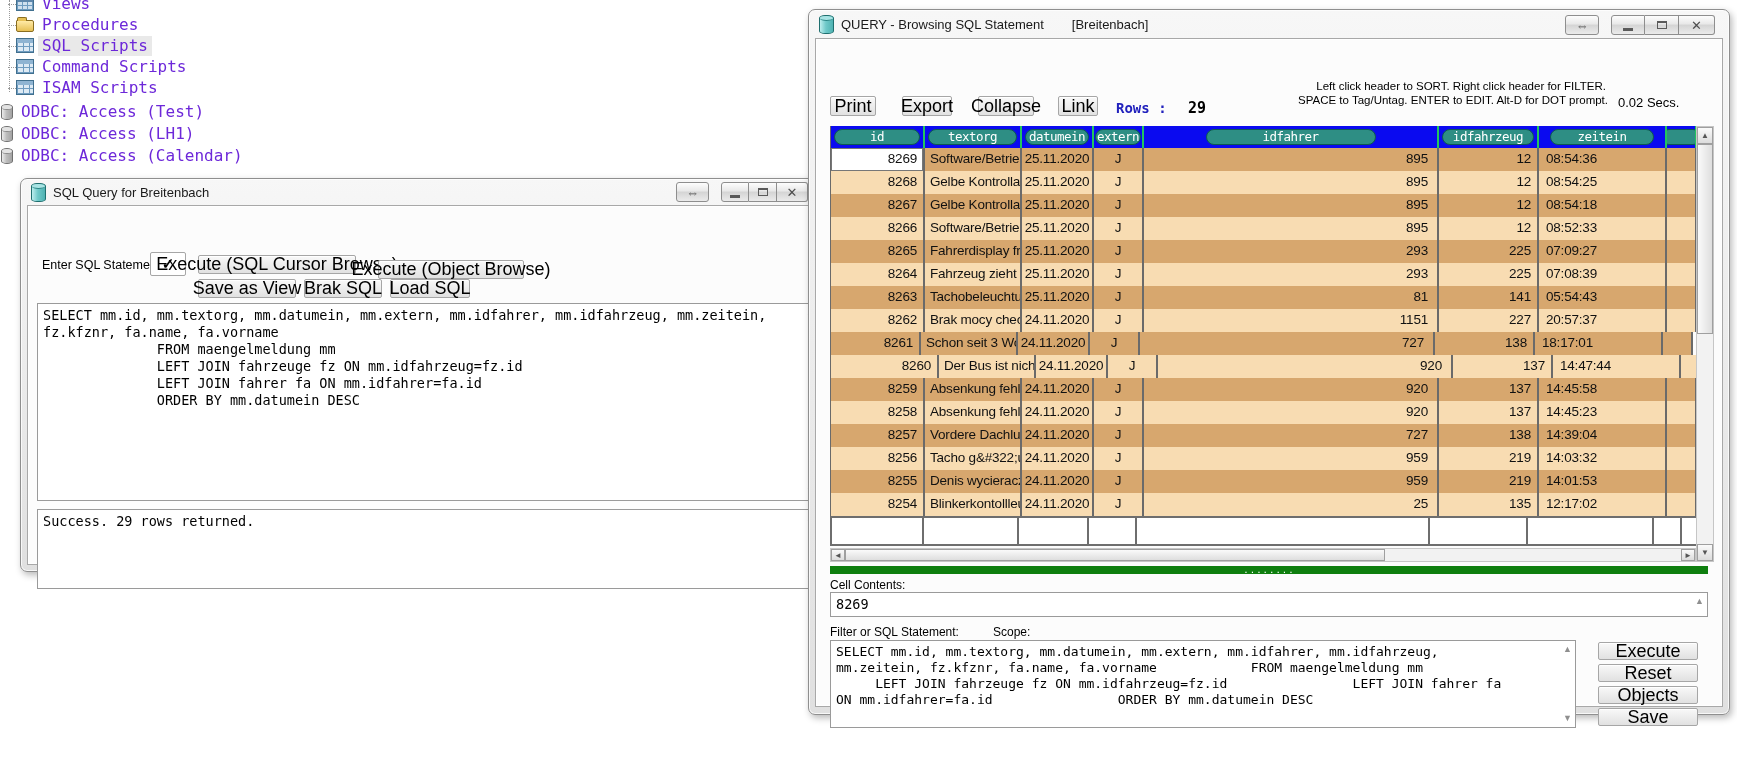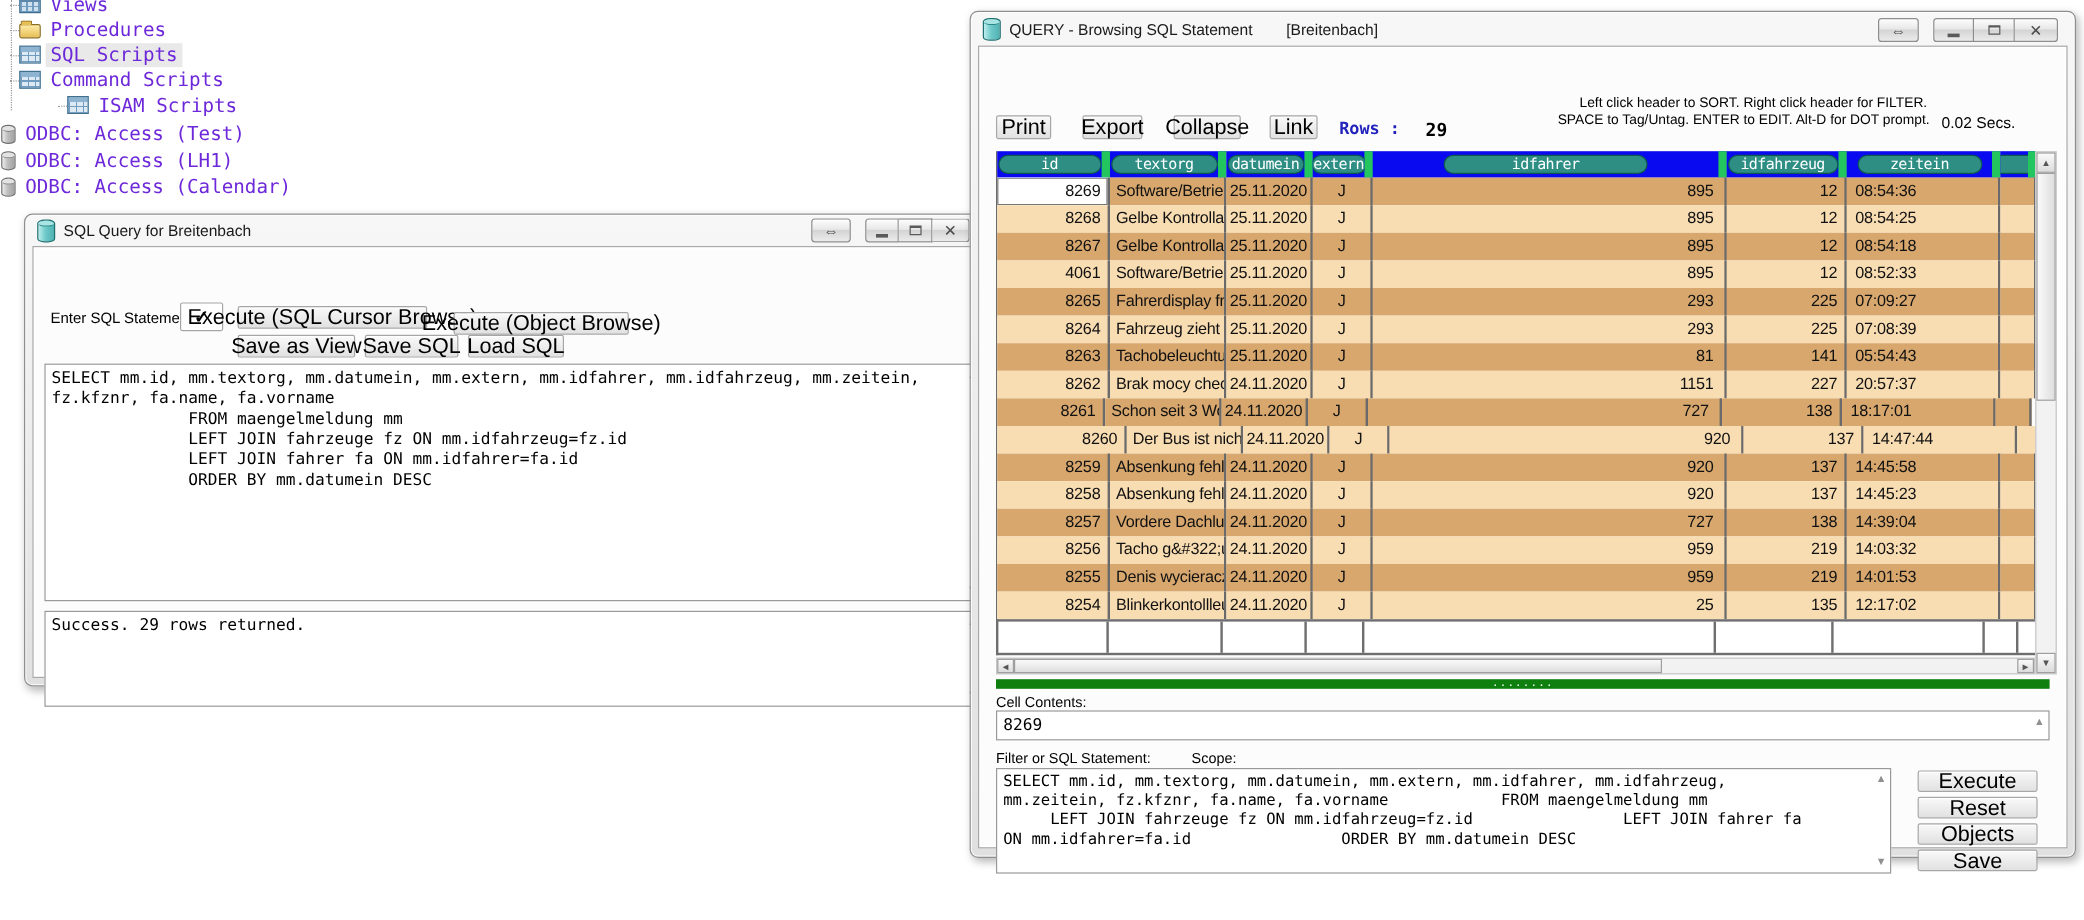--- a/index.html
+++ b/index.html
@@ -62,21 +62,21 @@
   #win-right{left:808px;top:9px;width:920px;height:704px;}
   #win-right .inset{left:6px;top:28px;width:906px;height:667px;}
   #win-right .controls{right:14px;top:5px;}
   .hint{position:absolute;font-size:11.5px;color:#000;white-space:nowrap;}
   #rows-label{position:absolute;font-family:"DejaVu Sans Mono",monospace;font-weight:bold;font-size:14px;color:var(--rows-blue);}
   #rows-value{position:absolute;font-family:"DejaVu Sans Mono",monospace;font-weight:bold;font-size:15px;color:#000;}
   #elapsed{position:absolute;font-size:13px;color:#000;}
   
   #grid{position:absolute;left:14px;top:87px;width:866px;border-left:1px solid #6a6a6a;}
   .thead{display:flex;height:22px;}
-  .hcell{flex:none;box-sizing:border-box;height:22px;background:var(--header-blue);border-right:7px solid #22c55e;display:flex;align-items:center;justify-content:center;overflow:hidden;}
+  .hcell{flex:none;box-sizing:border-box;height:22px;background:var(--header-blue);border-right:2px solid #22c55e;display:flex;align-items:center;justify-content:center;overflow:hidden;}
   .pill{box-sizing:border-box;height:16px;border:1px solid #0d5950;border-radius:8px;background:var(--pill-teal);color:#fff;font-family:"DejaVu Sans Mono",monospace;font-size:12.5px;letter-spacing:-0.5px;line-height:14px;text-align:center;overflow:hidden;flex:none;}
   .drow{display:flex;height:23px;}
   .drow.dark .dcell{background:var(--row-dark);}
   .drow.light .dcell{background:var(--row-light);}
   .dcell{flex:none;box-sizing:border-box;height:23px;border-right:2px solid #6a6a6a;overflow:hidden;white-space:nowrap;font-size:13.5px;letter-spacing:-0.2px;color:#111;line-height:22px;}
   .dcell.sel{background:#fff !important;box-shadow:inset 0 0 0 1px #777;}
   .c0{text-align:right;padding-right:6px;} .c1{padding-left:5px;} .c2{text-align:center;} .c3{text-align:center;}
   .c4{text-align:right;padding-right:9px;} .c5{text-align:right;padding-right:6px;} .c6{padding-left:7px;}
   #empty-region{position:absolute;left:14px;top:477px;width:866px;height:30px;box-sizing:border-box;border:2px solid #6e6e6e;border-right:none;display:flex;background:#fff;}
   .ecell{flex:none;box-sizing:border-box;height:100%;border-right:2px solid #6e6e6e;}
@@ -112,21 +112,21 @@
       <span class="tlabel">Procedures</span>
     </div>
     <div class="tree-row child sel" style="top: 35px;">
       <span class="ticon ic-table"></span>
       <span class="tlabel">SQL Scripts</span>
     </div>
     <div class="tree-row child" style="top: 56px;">
       <span class="ticon ic-table"></span>
       <span class="tlabel">Command Scripts</span>
     </div>
-    <div class="tree-row child" style="top: 77px; margin-left: 40px;">
+    <div class="tree-row child" style="top: 77px;">
       <span class="ticon ic-table"></span>
       <span class="tlabel">ISAM Scripts</span>
     </div>
     <div class="tree-row root" style="top: 101px;">
       <span class="ticon ic-db"></span>
       <span class="tlabel">ODBC: Access (Test)</span>
     </div>
     <div class="tree-row root" style="top: 123px;">
       <span class="ticon ic-db"></span>
       <span class="tlabel">ODBC: Access (LH1)</span>
@@ -153,21 +153,21 @@
         </span>
       <span class="winbtn" style="width:31px;">✕</span>
     </span>
   </div>
   <div class="inset">
     <span class="lbl" style="left:14px;top:52px;">Enter SQL Statement:</span>
     <span class="btn" style="left:122px;top:46px;width:36px;height:24px;background:#fff;font-weight:bold;font-size:15px;">✓</span>
     <span class="btn" style="left:170px;top:49px;width:158px;height:19px;">Execute (SQL Cursor Browse)</span>
     <span class="btn" style="left:350px;top:54px;width:146px;height:19px;">Execute (Object Browse)</span>
     <span class="btn" style="left:170px;top:73px;width:98px;height:19px;">Save as View</span>
-    <span class="btn" style="left:276px;top:73px;width:78px;height:19px;">Save SQL</span>
+    <span class="btn" style="left:276px;top:73px;width:78px;height:19px;">Brak SQL</span>
     <span class="btn" style="left:362px;top:73px;width:80px;height:19px;">Load SQL</span>
     <div class="textbox" style="left:9px;top:97px;width:782px;height:198px;">
       <pre>SELECT mm.id, mm.textorg, mm.datumein, mm.extern, mm.idfahrer, mm.idfahrzeug, mm.zeitein,
 fz.kfznr, fa.name, fa.vorname
               FROM maengelmeldung mm
               LEFT JOIN fahrzeuge fz ON mm.idfahrzeug=fz.id
               LEFT JOIN fahrer fa ON mm.idfahrer=fa.id
               ORDER BY mm.datumein DESC</pre>
       <span class="mini-arrow up">▲</span>
       <span class="mini-arrow dn">▼</span>
@@ -262,21 +262,21 @@
             <div class="dcell c0" style="width: 94px;">8267</div>
             <div class="dcell c1" style="width: 97px;">Gelbe Kontrollam...</div>
             <div class="dcell c2" style="width: 72px;">25.11.2020</div>
             <div class="dcell c3" style="width: 50px;">J</div>
             <div class="dcell c4" style="width: 295px;">895</div>
             <div class="dcell c5" style="width: 100px;">12</div>
             <div class="dcell c6" style="width: 128px;">08:54:18</div>
             <div class="dcell c7" style="width: 30px;"></div>
           </div>
           <div class="drow light">
-            <div class="dcell c0" style="width: 94px;">4061</div>
+            <div class="dcell c0" style="width: 94px;">8266</div>
             <div class="dcell c1" style="width: 97px;">Software/Betriebs...</div>
             <div class="dcell c2" style="width: 72px;">25.11.2020</div>
             <div class="dcell c3" style="width: 50px;">J</div>
             <div class="dcell c4" style="width: 295px;">895</div>
             <div class="dcell c5" style="width: 100px;">12</div>
             <div class="dcell c6" style="width: 128px;">08:52:33</div>
             <div class="dcell c7" style="width: 30px;"></div>
           </div>
           <div class="drow dark">
             <div class="dcell c0" style="width: 94px;">8265</div>

